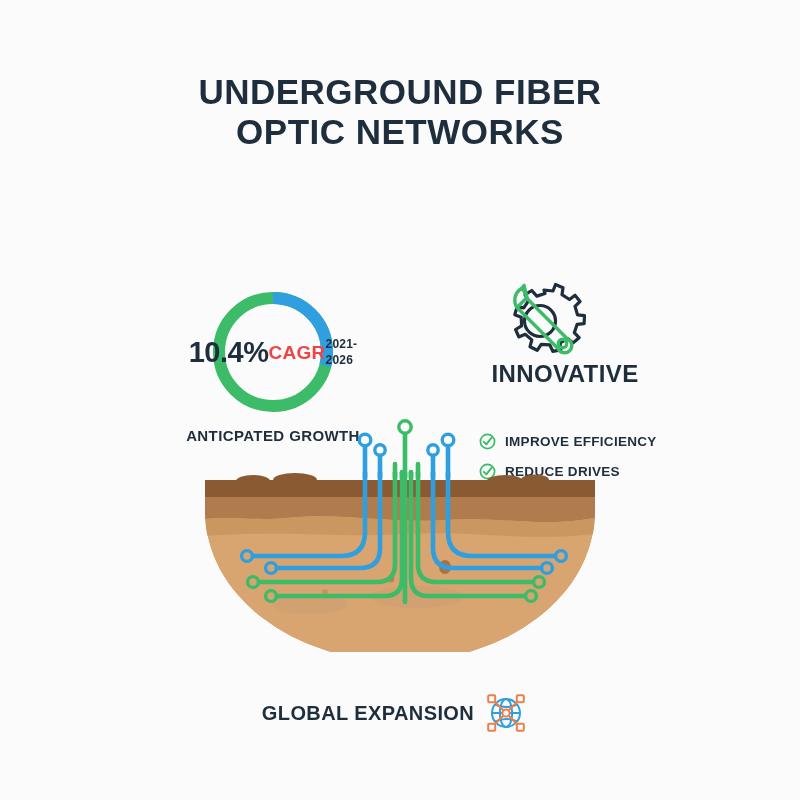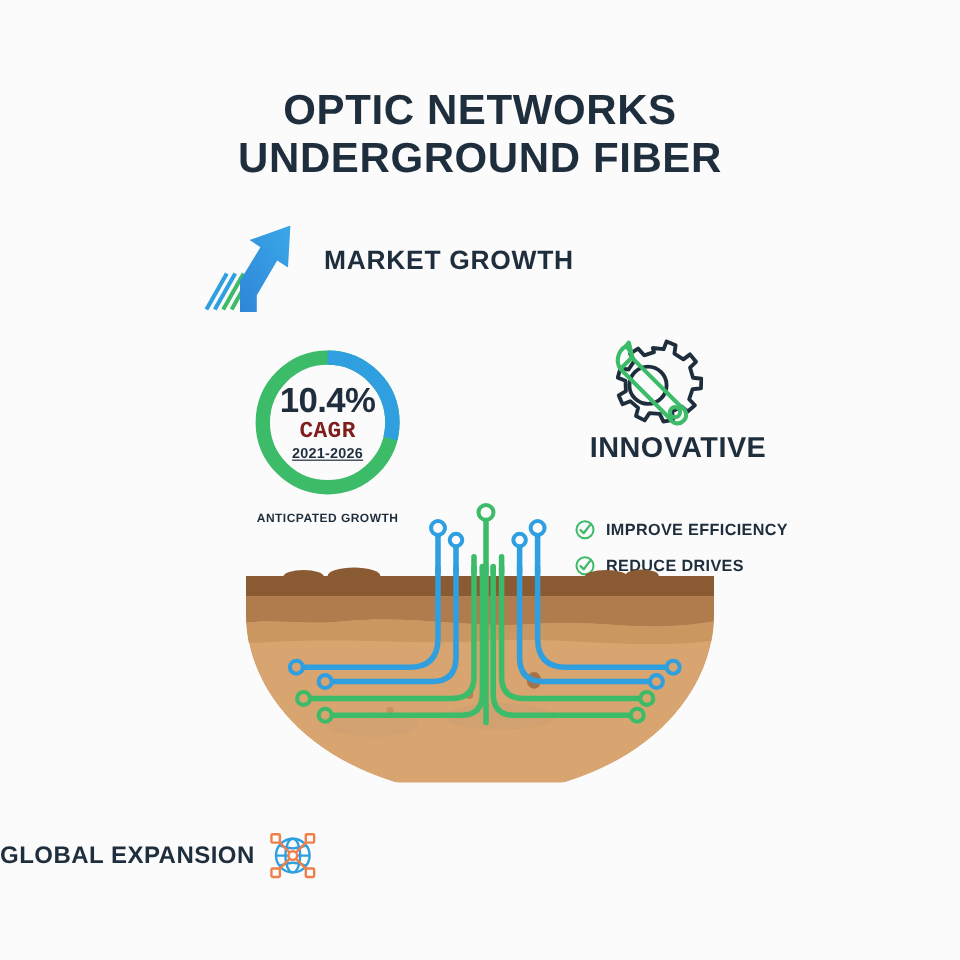--- a/index.html
+++ b/index.html
@@ -30,85 +30,63 @@
   .mg-label{
     position:absolute;left:100px;top:16px;
     color:#1f2e3d;font-weight:bold;font-size:22px;letter-spacing:0.6px;
     white-space:nowrap;
   }
 
   
   .donut-wrap{position:absolute;left:207px;top:286px;width:132px;height:132px;}
   .donut-center{
     position:absolute;left:0;top:0;width:132px;height:132px;
-    display:flex;flex-direction:column;align-items:center;justify-content:center;
+    display:flex;flex-direction:row;align-items:center;justify-content:center;
     pointer-events:none;
   }
   .d-pct{color:#1f2e3d;font-weight:bold;font-size:29px;line-height:30px;letter-spacing:-0.5px;}
-  .d-cagr{color:#7f1d1d;font-weight:bold;font-size:19px;line-height:21px;letter-spacing:0.3px;font-family:Liberation Mono, monospace;}
-  .d-years{color:#1f2e3d;font-weight:bold;font-size:12px;line-height:16px;letter-spacing:0.2px;text-decoration:underline;}
+  .d-cagr{color:#ef4444;font-weight:bold;font-size:19px;line-height:21px;letter-spacing:0.3px;}
+  .d-years{color:#1f2e3d;font-weight:bold;font-size:12px;line-height:16px;letter-spacing:0.2px;}
   .donut-caption{
     position:absolute;left:183px;top:427px;width:180px;text-align:center;
-    color:#1f2e3d;font-weight:bold;font-size:10px;letter-spacing:0.4px;
+    color:#1f2e3d;font-weight:bold;font-size:15px;letter-spacing:0.4px;
   }
 
   
   .ii-icon{position:absolute;left:494px;top:276px;width:92px;height:82px;}
   .ii-title{
     position:absolute;left:466px;top:362px;width:198px;text-align:center;
     color:#1f2e3d;font-weight:bold;font-size:24px;line-height:24px;letter-spacing:0.4px;
   }
   .bullets{position:absolute;left:479px;top:428px;width:200px;}
   .bullet{display:flex;align-items:center;height:26px;margin-bottom:4px;}
   .bullet .chk{width:17px;height:17px;flex:0 0 17px;margin-right:9px;}
   .bullet .btxt{color:#1f2e3d;font-weight:bold;font-size:13.5px;letter-spacing:0.3px;white-space:nowrap;}
 
   
   .scene{position:absolute;left:205px;top:472px;width:390px;height:180px;}
 
   
   .footer{
     position:absolute;left:0;top:692px;width:800px;height:42px;
-    display:flex;align-items:center;justify-content:flex-start;
+    display:flex;align-items:center;justify-content:center;
   }
   .f-txt{color:#1f2e3d;font-weight:bold;font-size:20px;letter-spacing:0.4px;white-space:nowrap;}
   .f-icon{width:52px;height:52px;margin:0 6px;flex:0 0 52px;}
 </style>
 </head>
 <body>
 
 <div id="stage">
 
   <div class="title">
+    <span class="ln">UNDERGROUND FIBER</span>
     <span class="ln">OPTIC NETWORKS</span>
-    <span class="ln">UNDERGROUND FIBER</span>
-  </div>
-
-  <div class="mg-row">
-    <div class="mg-icon">
-      <svg viewBox="0 0 92 72" width="92" height="72">
-        <defs>
-          <linearGradient id="arrGrad" x1="0" y1="1" x2="1" y2="0">
-            <stop offset="0%" stop-color="#2f86d8"></stop>
-            <stop offset="100%" stop-color="#3aa7e8"></stop>
-          </linearGradient>
-        </defs>
-
-        <g stroke-width="3.4" stroke-linecap="butt">
-          <line x1="2" y1="70" x2="19" y2="40" stroke="#2f9fe0"></line>
-          <line x1="9" y1="70" x2="26" y2="40" stroke="#2f9fe0"></line>
-          <line x1="16" y1="70" x2="33" y2="40" stroke="#3cbb68"></line>
-          <line x1="23" y1="70" x2="40" y2="40" stroke="#3cbb68"></line>
-        </g>
-
-        <path d="M30 72 L30 46 L47 18 L38 12 L72 0 L70 35 L61 29 L44 58 L44 72 Z" fill="url(#arrGrad)"></path>
-      </svg>
-    </div>
-    <div class="mg-label">MARKET GROWTH</div>
-  </div>
+  </div>
+
 
   <div class="donut-wrap">
     <svg viewBox="0 0 132 132" width="132" height="132">
 
       <circle cx="66" cy="66" r="54" fill="none" stroke="#3cbb68" stroke-width="12"></circle>
 
       <circle cx="66" cy="66" r="54" fill="none" stroke="#2f9fe0" stroke-width="12" stroke-dasharray="98.4 240.9" stroke-dashoffset="0" transform="rotate(-90 66 66)"></circle>
     </svg>
     <div class="donut-center">
       <div class="d-pct">10.4%</div>

